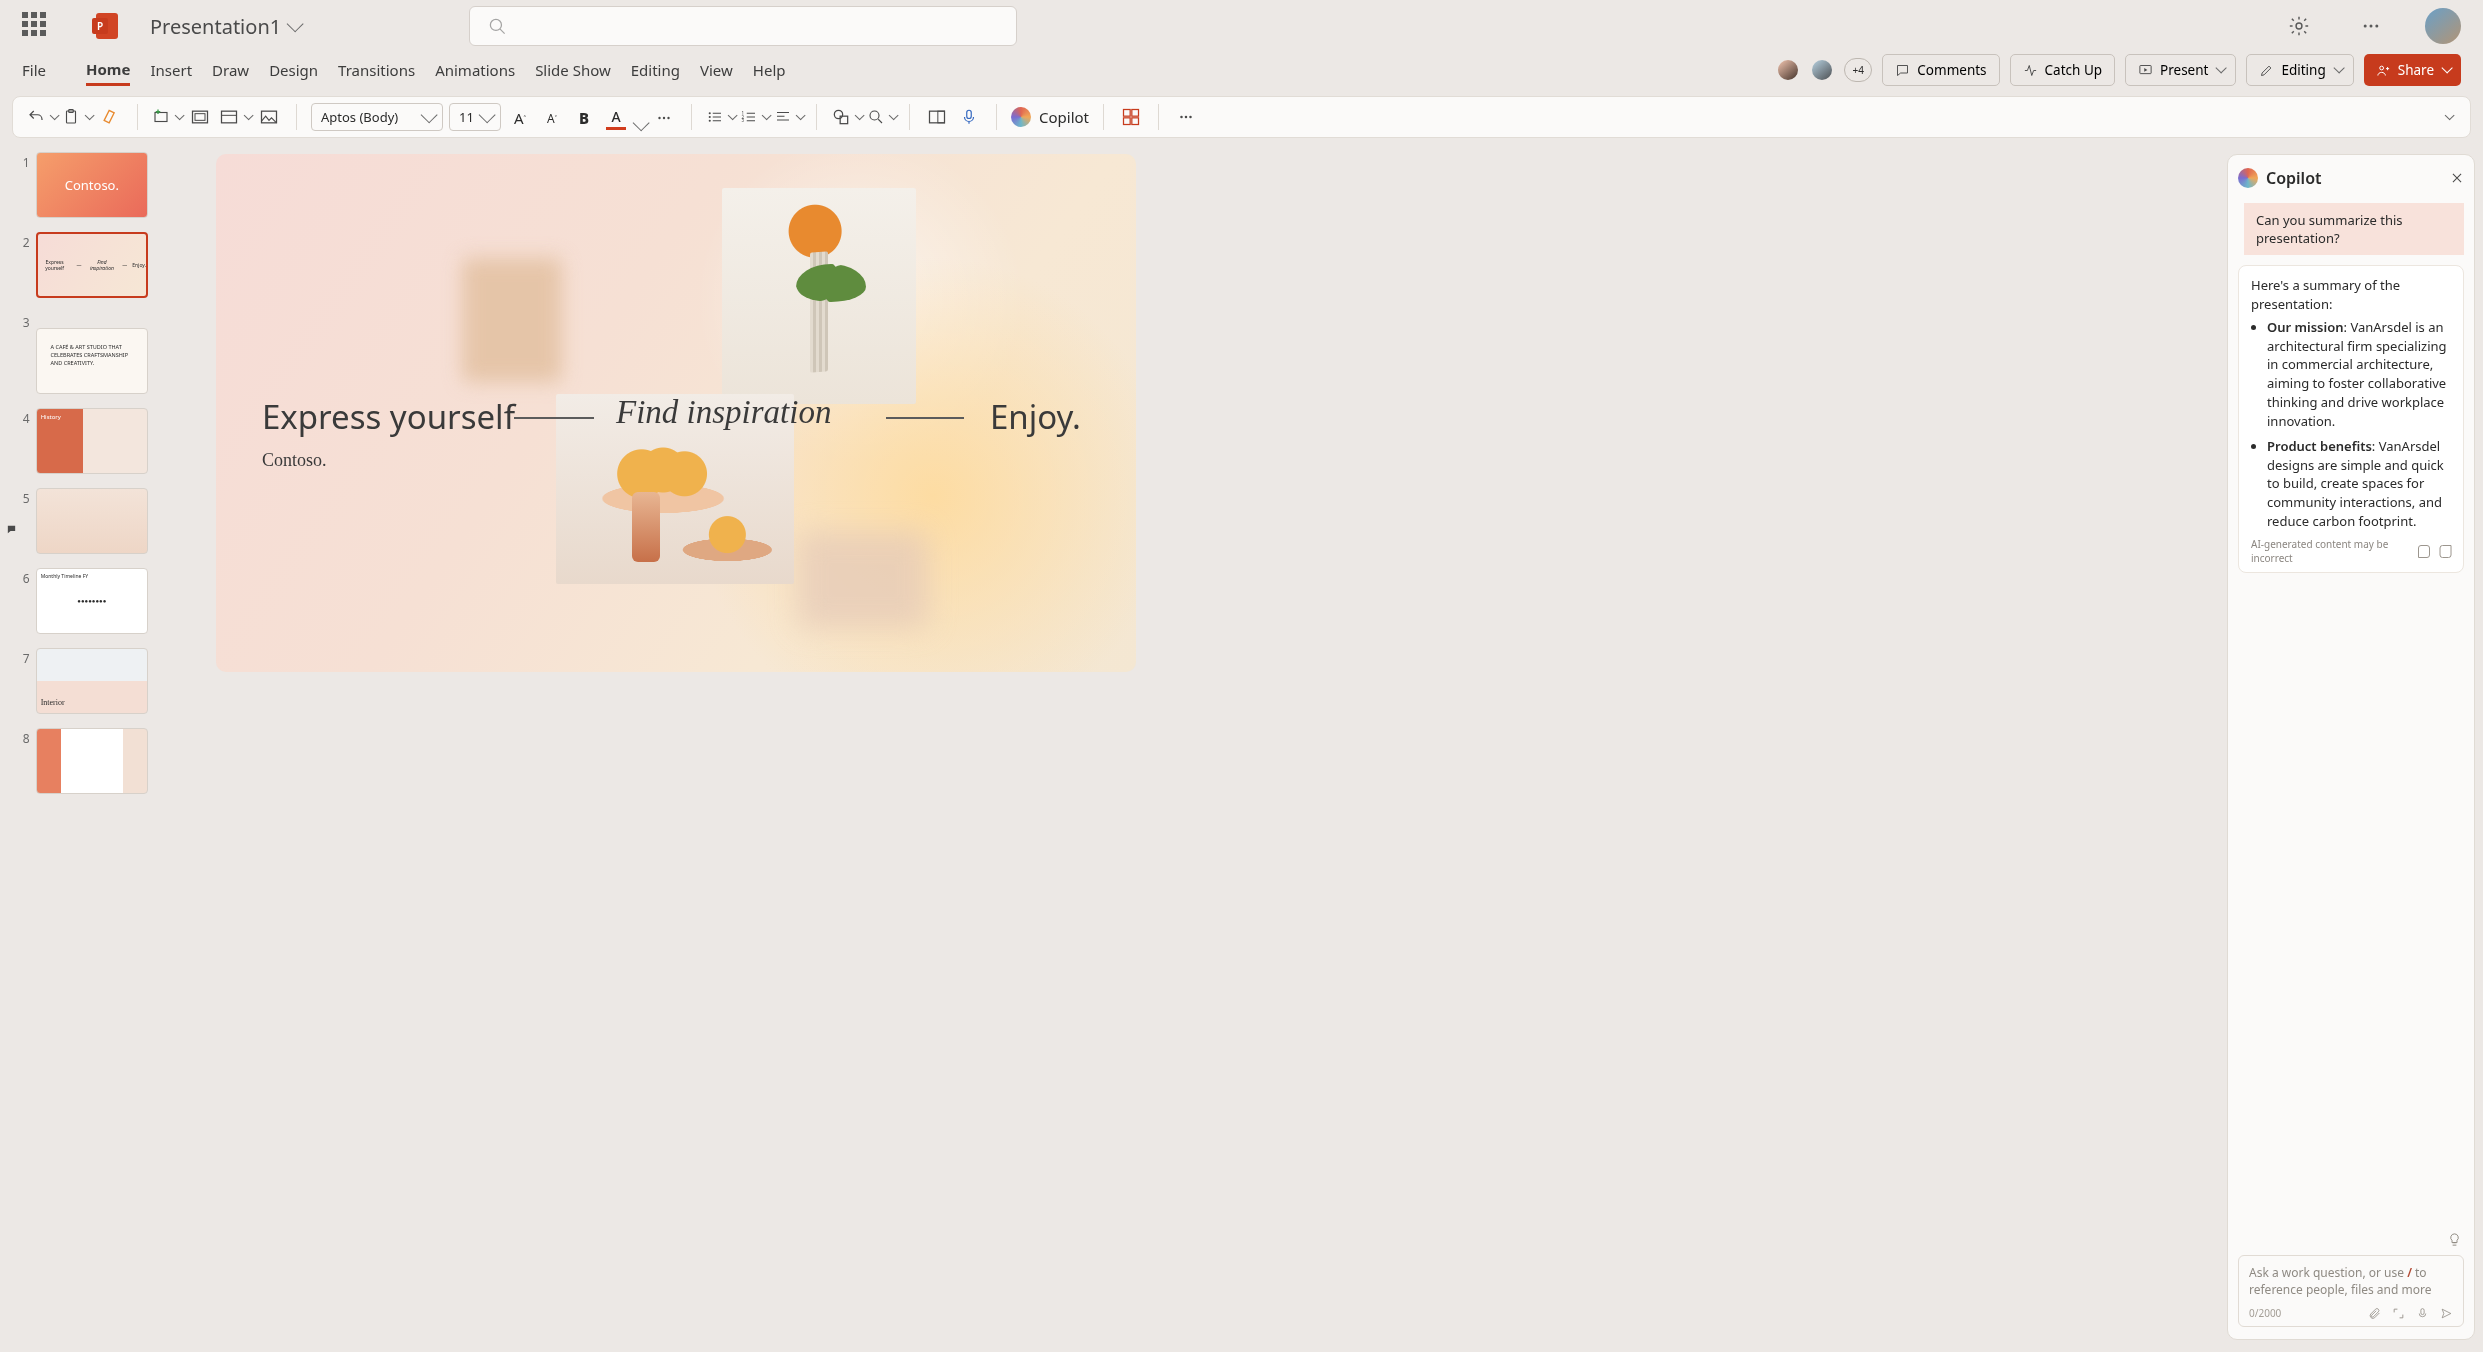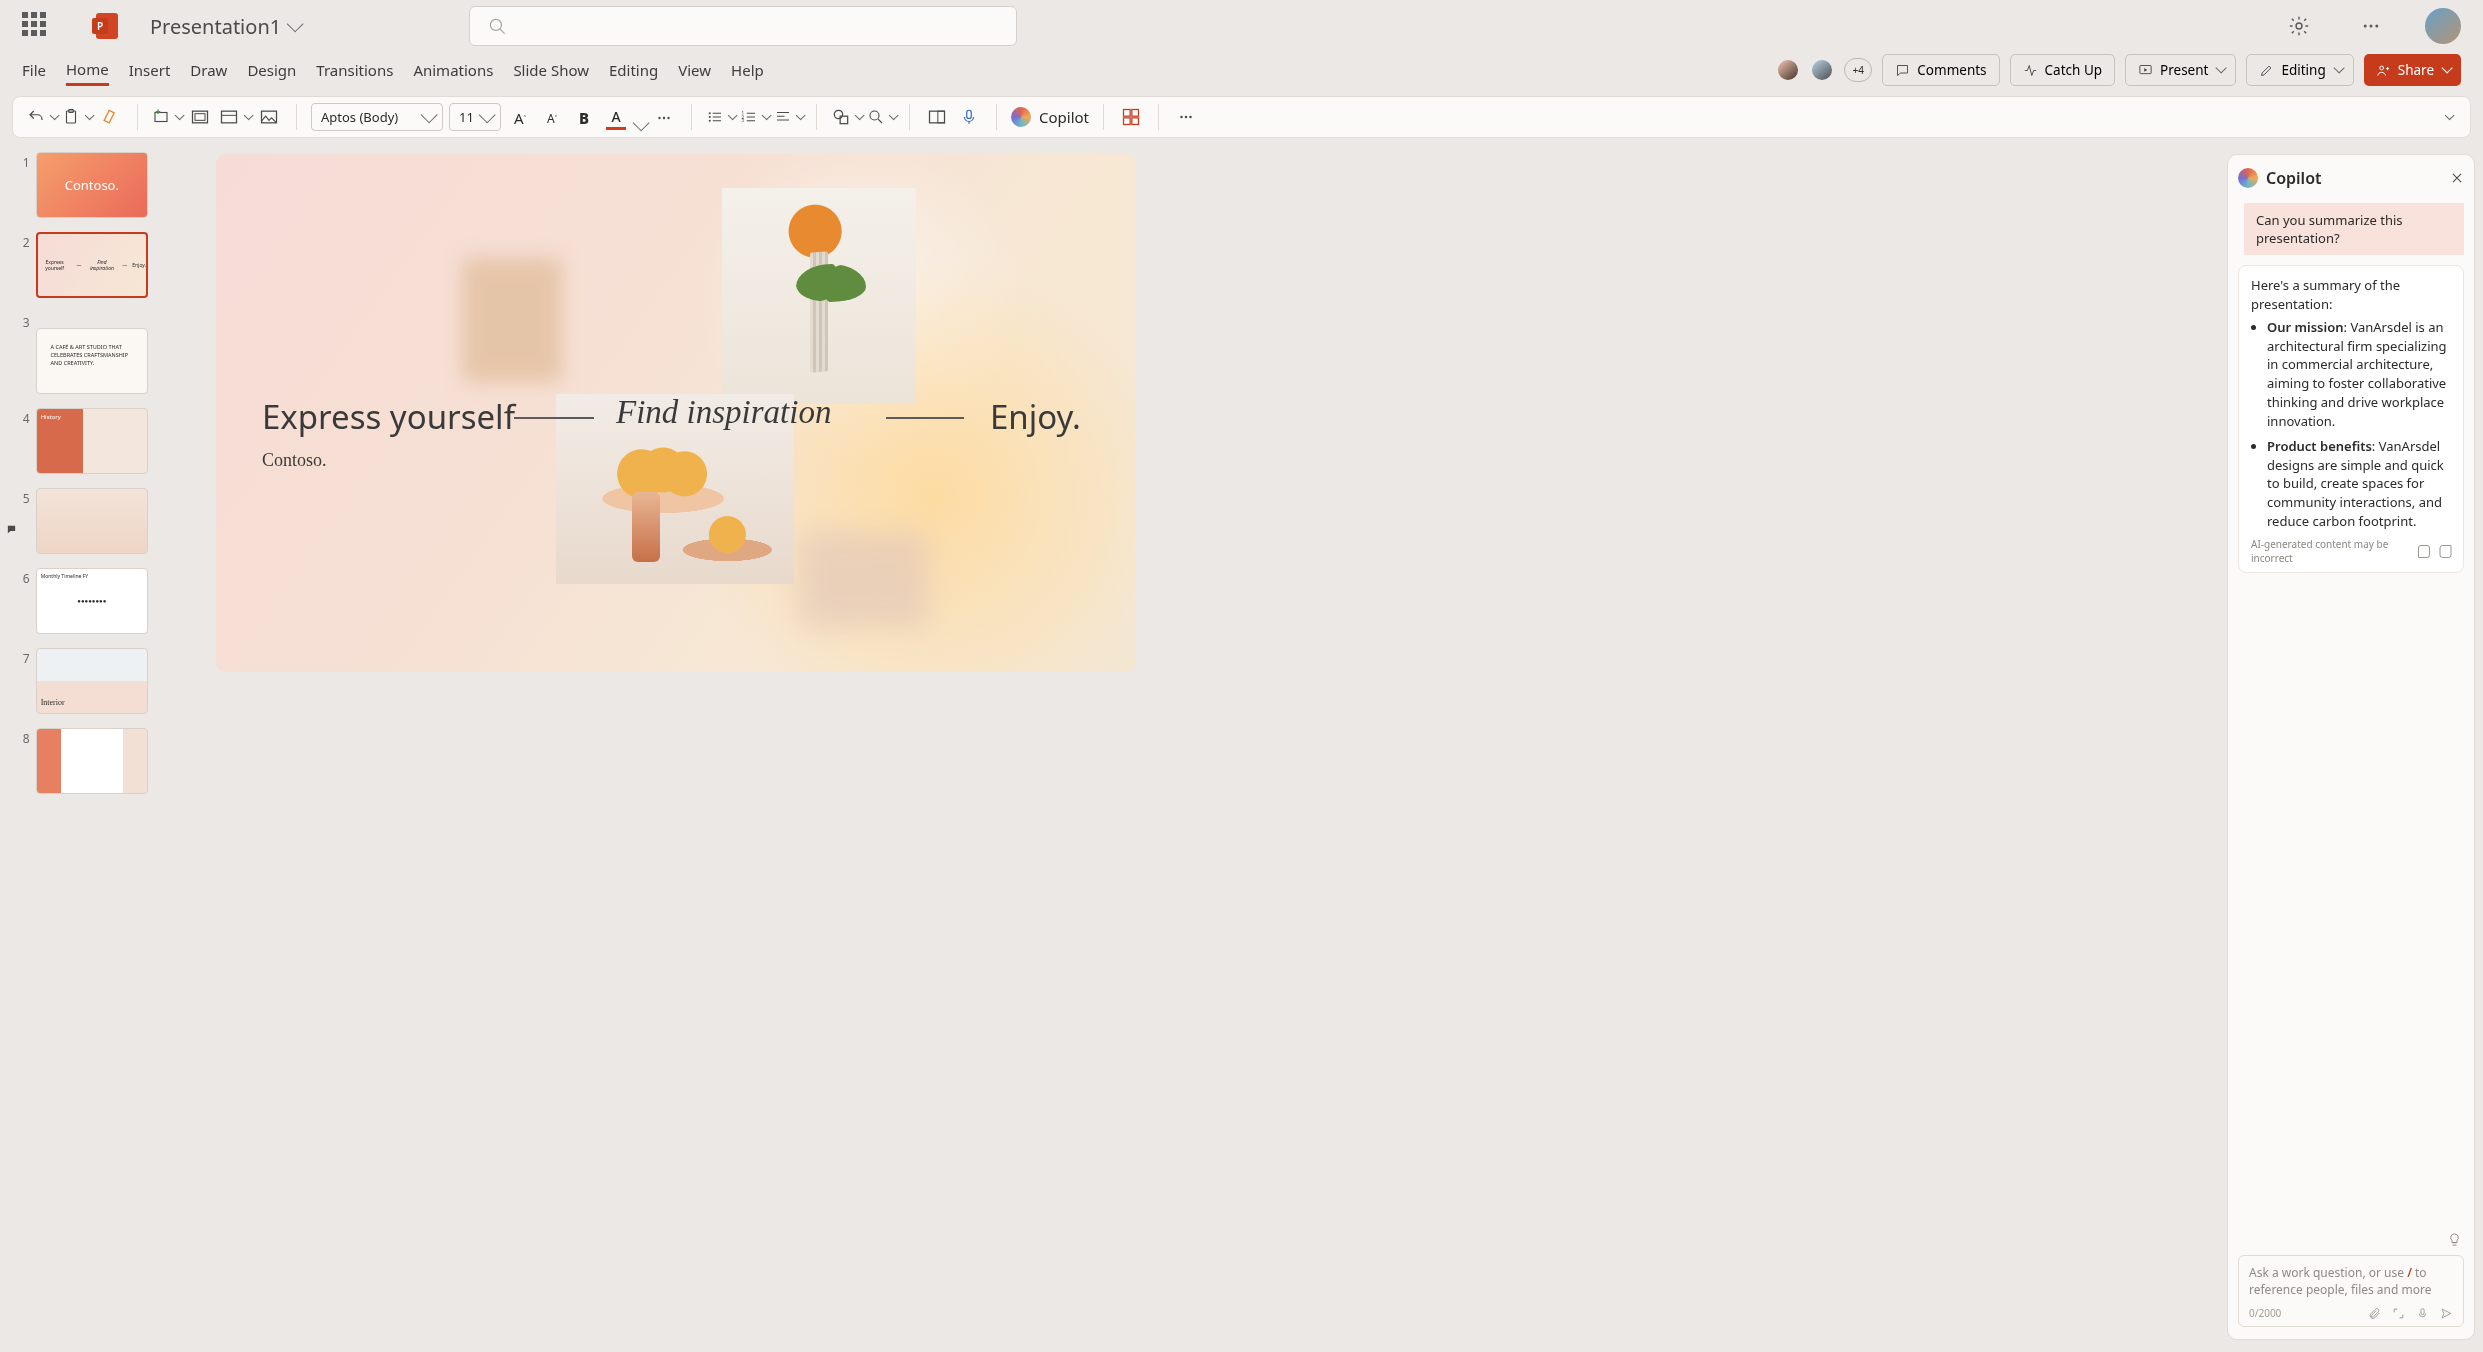--- a/index.html
+++ b/index.html
@@ -16,21 +16,21 @@
   .chev { width:12px; height:12px; border-right:1.6px solid #6a6a6a; border-bottom:1.6px solid #6a6a6a; transform:rotate(45deg) translateY(-3px); }
   .search { margin-left:170px; width:548px; height:40px; background:#fbfaf9; border:1px solid #d6d0cb; border-radius:6px; display:flex; align-items:center; padding:0 18px; }
   .search svg { opacity:.55; }
   .titlebar .right { margin-left:auto; display:flex; align-items:center; gap:36px; }
   .gear, .more3, .avatar32 { width:36px; height:36px; display:flex; align-items:center; justify-content:center; border-radius:50%; cursor:pointer; }
   .avatar32 { background:linear-gradient(140deg,#6aa0c8,#b29475); }
 
   
   .menubar { height:36px; display:flex; align-items:center; padding:0 22px 0 22px; gap:20px; }
   .menu-item { font-size:15px; color:#3d3d3d; padding:4px 0; cursor:pointer; }
-  .menu-item.active { font-weight:400; border-bottom:3px solid #c73b1d; }
+  .menu-item.active { font-weight:700; border-bottom:3px solid #c73b1d;margin-left:20px; }
   .menubar .collab { margin-left:auto; display:flex; align-items:center; gap:10px; }
   .face { width:24px; height:24px; border-radius:50%; border:2px solid #ece8e5; }
   .face.a{background:linear-gradient(140deg,#f3c6b1,#43322a);} .face.b{background:linear-gradient(140deg,#b7d1e0,#4c4f52);} 
   .pluscount{width:28px;height:24px;border:1px solid #bdb7b0;border-radius:13px;display:flex;align-items:center;justify-content:center;font-size:10px;}
   .pill-btn { height:32px; border:1px solid #c8c2bc; background:transparent; border-radius:5px; padding:0 12px; display:flex; align-items:center; gap:7px; font-size:13.5px; cursor:pointer; }
   .pill-btn .chev{width:8px;height:8px;border-width:1.4px;}
   .share-btn{background:#c73b1d;color:#fff;border:none;}
   .share-btn .chev{border-color:#fff;}
 
   

